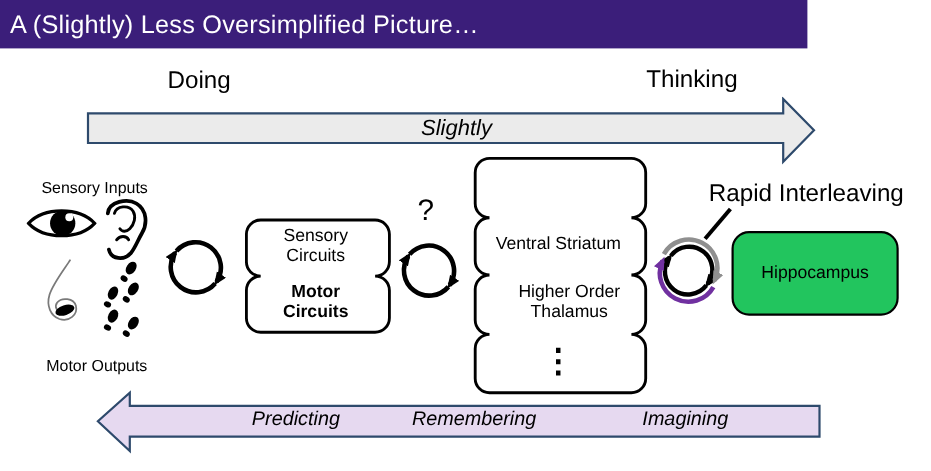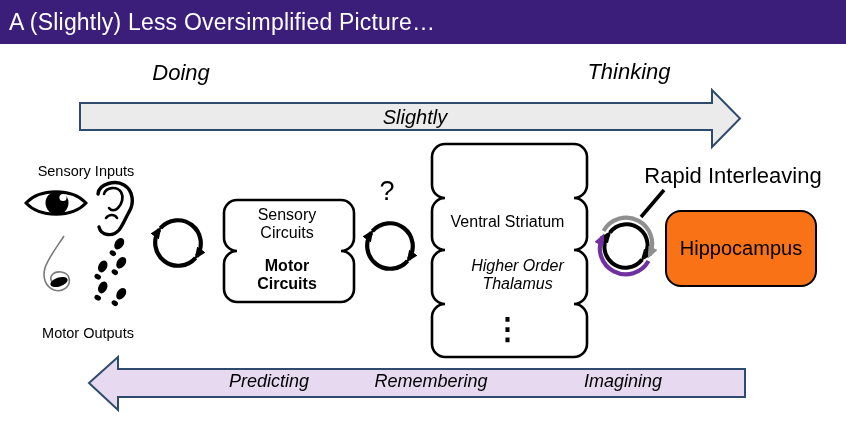--- a/index.html
+++ b/index.html
@@ -3,25 +3,25 @@
 <meta charset="utf-8">
 <style>
   html,body{margin:0;padding:0;background:#fff;}
   .slide{
     position:relative;width:846px;height:428px;background:#fff;overflow:hidden;
     font-family:"Liberation Sans",sans-serif;color:#000;
   }
   .abs{position:absolute;}
 
   
-  .banner{left:0;top:0;width:846px;height:44px;background:#3B1E7A;display:flex;align-items:center;}
+  .banner{left:0;top:0;width:734px;height:44px;background:#3B1E7A;display:flex;align-items:center;}
   .banner .title{color:#fff;font-size:23px;padding-left:9px;letter-spacing:.2px;}
 
   
-  .phase{font-style:italic;font-size:22px;transform:translateX(-50%);white-space:nowrap;}
+  .phase{font-size:22px;transform:translateX(-50%);white-space:nowrap;}
   .phase.doing{left:181px;top:60px;}
   .phase.thinking{left:629px;top:59px;}
 
   
   .arrow-label{font-style:italic;white-space:nowrap;transform:translate(-50%,-50%);}
   .learning-label{left:415px;top:117px;font-size:20px;}
   .bottom-label{font-size:18px;top:381px;}
   .bl-0{left:236px;margin-left:33px;} .bl-1{left:431px;} .bl-2{left:623px;}
 
   
@@ -35,21 +35,21 @@
   
   .cell{position:absolute;display:flex;align-items:center;justify-content:center;
         text-align:center;font-size:16px;line-height:1.12;}
   .ellipsis-cell{font-size:30px;font-weight:bold;line-height:.8;letter-spacing:0;}
 
   .qmark{left:387px;top:176px;font-size:27px;transform:translateX(-50%);}
 
   .rapid-label{left:733px;top:163px;font-size:22px;transform:translateX(-50%);white-space:nowrap;}
 
   .hippo-box{left:665px;top:210px;width:148px;height:73px;border:2.5px solid #000;border-radius:16px;
-             background:#f97316;display:flex;align-items:center;justify-content:center;font-size:20px;}
+             background:#22c55e;display:flex;align-items:center;justify-content:center;font-size:16px;}
 </style>
 </head>
 <body>
 
 <div class="slide">
 
   <div class="abs banner">
     <span class="title">A (Slightly) Less Oversimplified Picture…</span>
   </div>
 
@@ -146,21 +146,21 @@
   <svg class="abs" style="left:430px;top:142px;" width="159" height="217" viewBox="-2 -2 159 217">
     <path d="M 13,0 H 142 A 13 13 0 0 1 155,13 V 41 A 13 13 0 0 1 142,54 A 13 13 0 0 1 155,67
              V 93 A 13 13 0 0 1 142,106 A 13 13 0 0 1 155,119 V 147 A 13 13 0 0 1 142,160 A 13 13 0 0 1 155,173
              V 200 A 13 13 0 0 1 142,213 H 13 A 13 13 0 0 1 0,200 V 173 A 13 13 0 0 1 13,160 A 13 13 0 0 1 0,147
              V 119 A 13 13 0 0 1 13,106 A 13 13 0 0 1 0,93 V 67 A 13 13 0 0 1 13,54 A 13 13 0 0 1 0,41
              V 13 A 13 13 0 0 1 13,0 Z" fill="#fff" stroke="#000" stroke-width="2.6"></path>
   </svg>
   <div class="cell" style="left:430px;top:196px;width:155px;height:52px;">
     <span>Ventral Striatum</span>
   </div>
-  <div class="cell" style="left:430px;top:248px;width:175px;height:54px;font-style:italic;">
+  <div class="cell" style="left:430px;top:248px;width:175px;height:54px;">
     <span style="width:120px;">Higher Order Thalamus</span>
   </div>
   <div class="cell ellipsis-cell" style="left:430px;top:302px;width:155px;height:53px;">
     <span>⋮</span>
   </div>
 
   <div class="abs rapid-label">Rapid Interleaving</div>
   <svg class="abs" style="left:634px;top:186px;" width="40" height="36">
     <line x1="30" y1="4" x2="7" y2="31" stroke="#000" stroke-width="3.6"></line>
   </svg>

